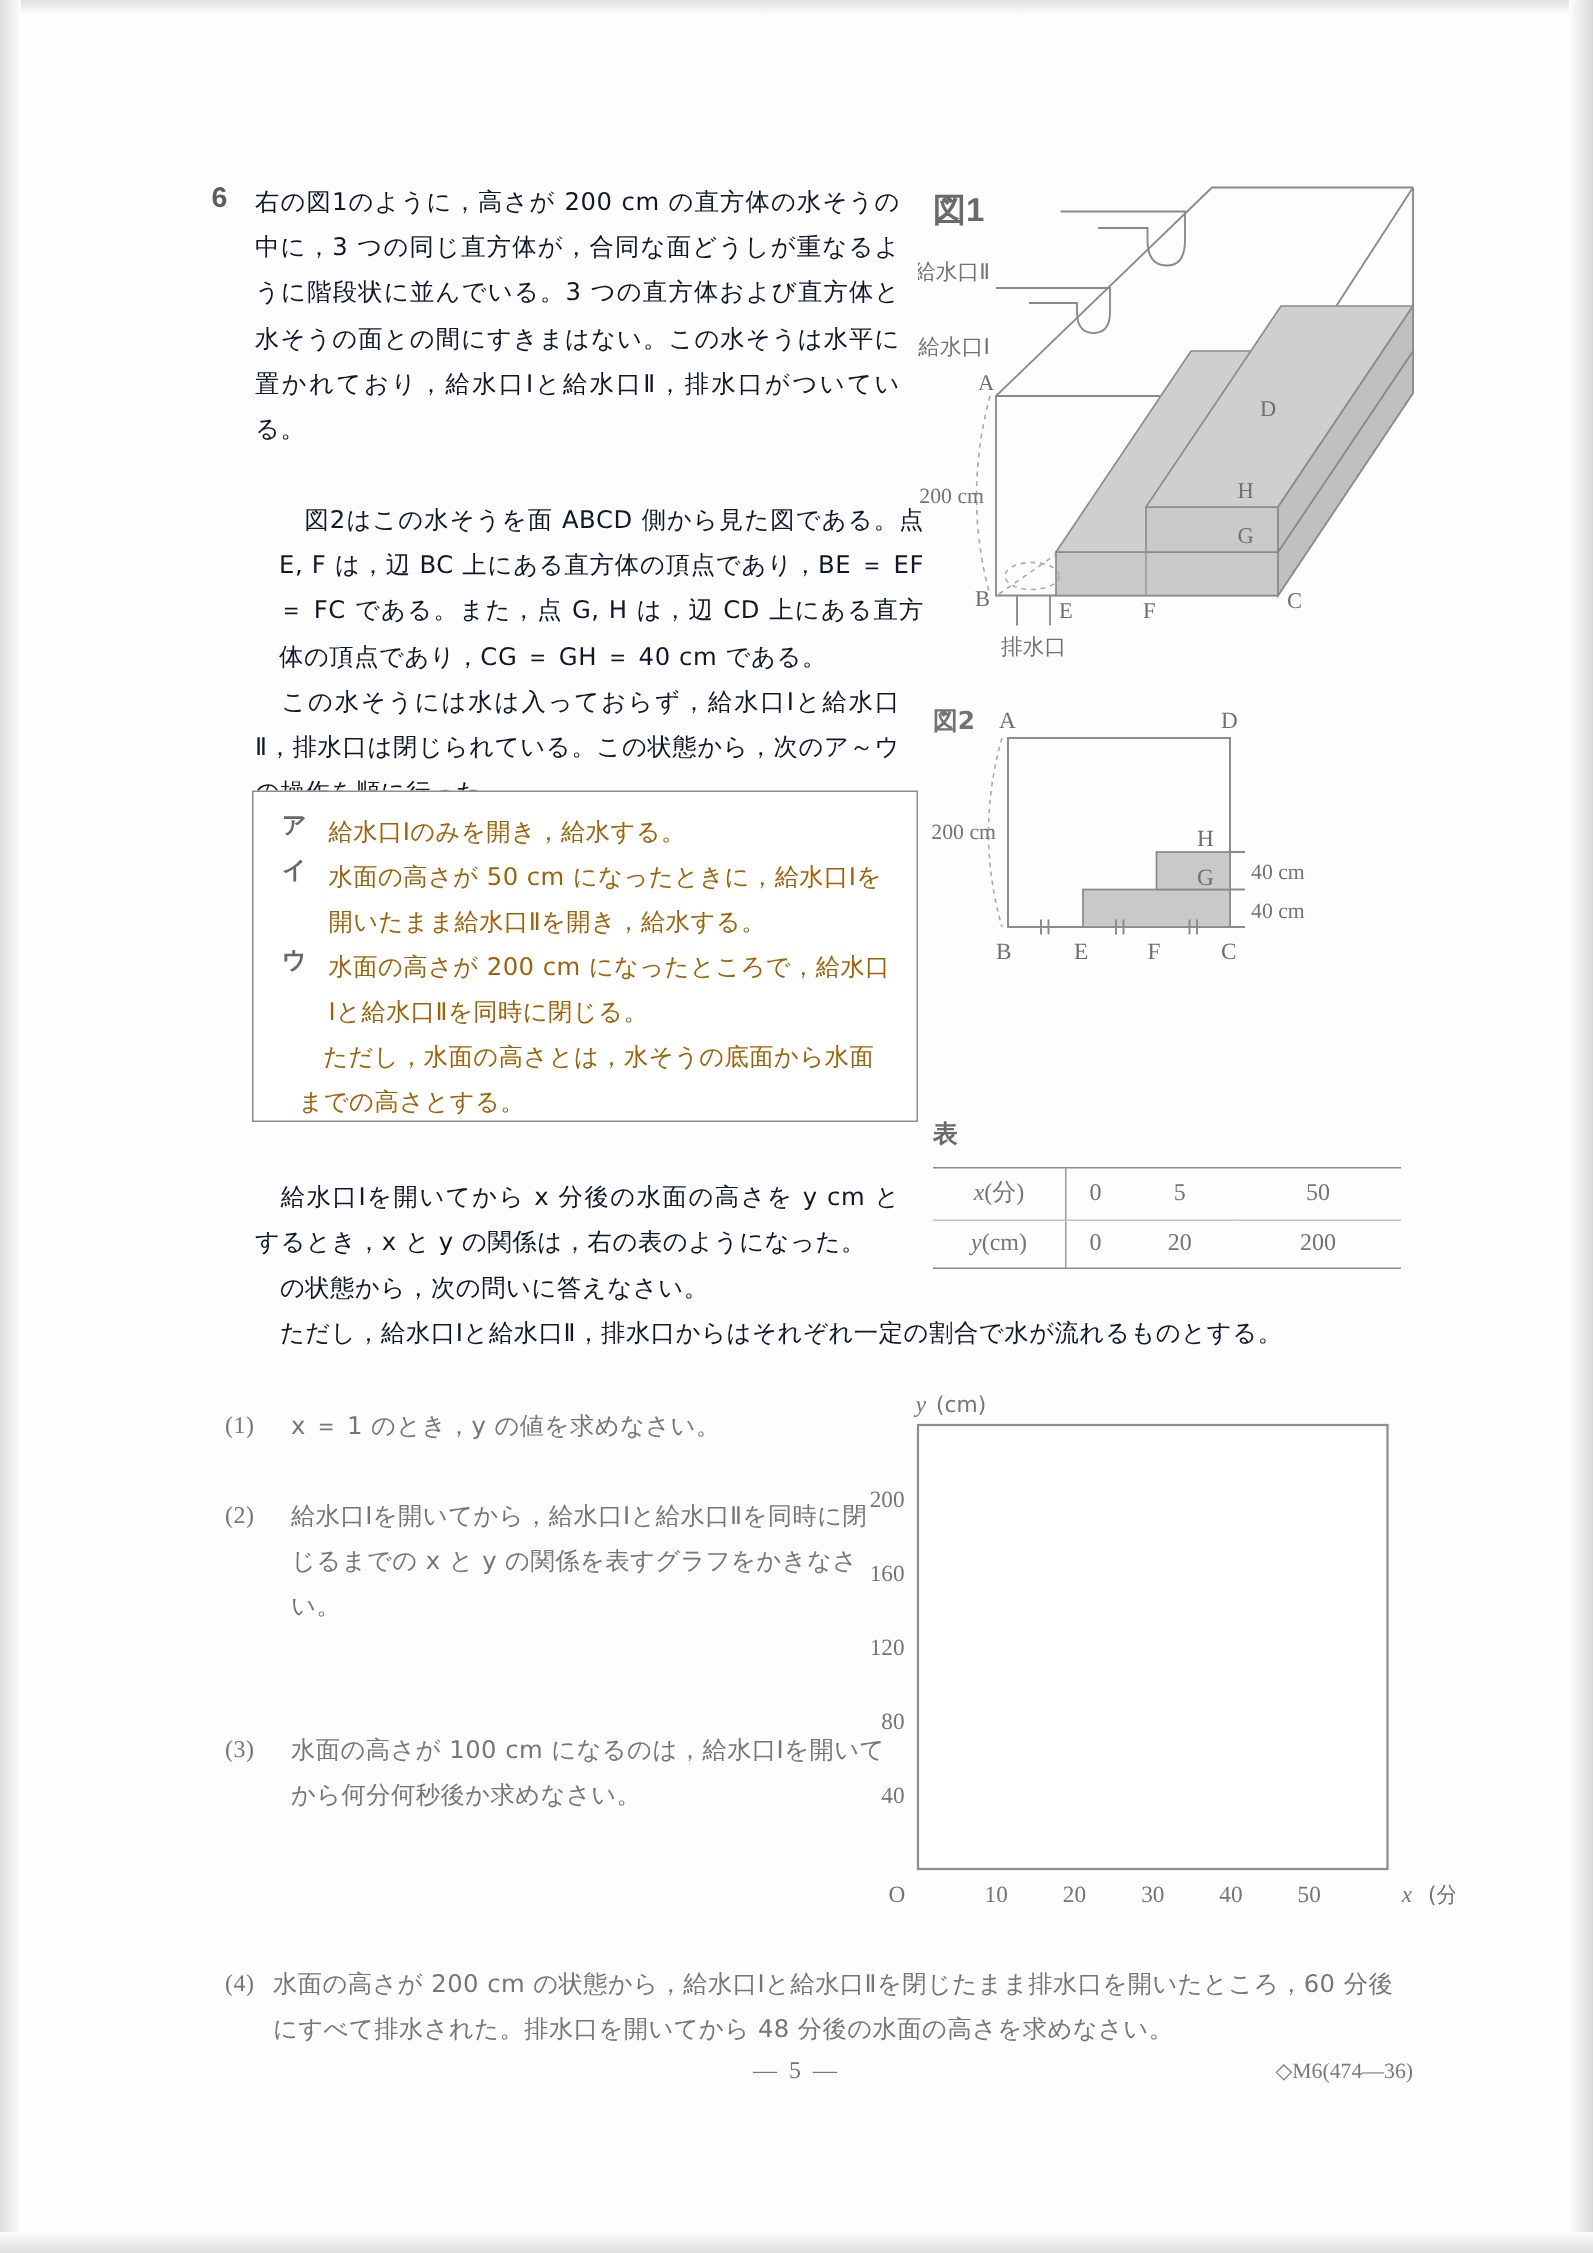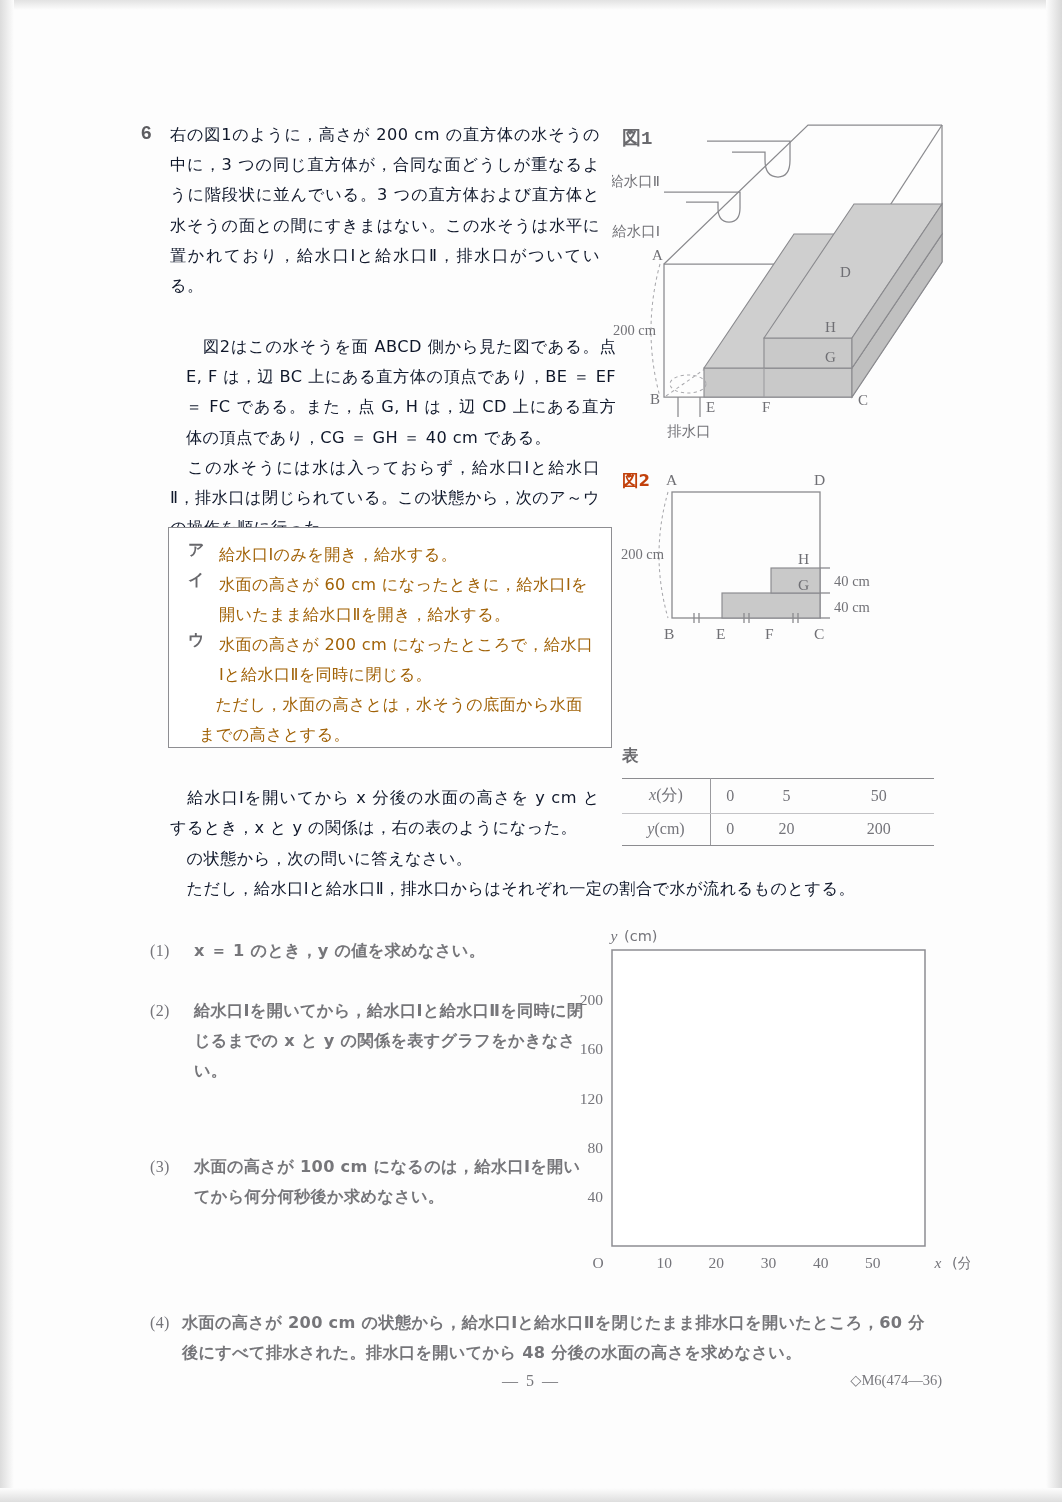--- a/index.html
+++ b/index.html
@@ -80,25 +80,25 @@
   }
   #step-a-mark { left: 19px; top: 12px; }
   #step-a-txt  { left: 50px; top: 12px; width: 380px; }
   #step-i-mark { left: 19px; top: 42px; }
   #step-i-txt  { left: 50px; top: 42px; width: 375px; }
   #step-u-mark { left: 19px; top: 102px; }
   #step-u-txt  { left: 50px; top: 102px; width: 378px; }
   #step-note   { left: 30px; top: 162px; width: 400px; }
 
   
-  #fig1-label { left: 622px; top: 125px; font-family:Liberation Mono, monospace; font-size: 19px; font-weight: 600; color:#6a6a6e;text-align:right; }
+  #fig1-label { left: 622px; top: 125px; font-family:Liberation Sans, sans-serif; font-size: 22px; font-weight: 600; color:#6a6a6e;text-align:right; }
   #fig1-svg { left: 612px; top: 112px; }
 
   
-  #fig2-label { left: 622px; top: 470px; font-family:"DejaVu Sans",sans-serif; font-size: 16.5px; font-weight: 600; color:#c2410c; }
+  #fig2-label { left: 622px; top: 470px; font-family:"DejaVu Sans",sans-serif; font-size: 16.5px; font-weight: 600; color:#737373; }
   #fig2-svg { left: 612px; top: 462px; }
 
   
   #table-label { left: 622px; top: 745px; font-family:"DejaVu Sans",sans-serif; font-size: 16.5px; font-weight: 600; color:#6a6a6e; }
   #data-table {
     left: 622px; top: 778px;
     width: 312px;
     border-collapse: collapse;
     font-family: "Liberation Serif", serif;
     font-size: 16px;
@@ -128,21 +128,21 @@
     color: #76767a;
     letter-spacing: 0.3px;
   }
   .qnum {
     position: absolute;
     left: 0; top: 0;
     font-family: "Liberation Serif", serif;
     font-size: 16px;
     color: #74747a;
   }
-  .qtext { display: block; margin-left: 44px; font-weight: bold; }
+  .qtext { display: block; margin-left: 44px; }
   #q1 { left: 150px; top: 936px; width: 440px; }
   #q2 { left: 150px; top: 996px; width: 440px; }
   #q3 { left: 150px; top: 1152px; width: 440px; }
   #q4 { left: 150px; top: 1308px; width: 790px; }
   #q4 .qtext { margin-left: 32px; }
 
   
   #graph-wrap { left: 570px; top: 928px; }
 
   
@@ -178,21 +178,21 @@
   <div class="para" id="para-2">　図2はこの水そうを面 ABCD 側から見た図である。点 E, F は，辺 BC 上にある直方体の頂点であり，BE ＝ EF ＝ FC である。また，点 G, H は，辺 CD 上にある直方体の頂点であり，CG ＝ GH ＝ 40 cm である。</div>
   <div class="para" id="para-3">　この水そうには水は入っておらず，給水口Ⅰと給水口Ⅱ，排水口は閉じられている。この状態から，次のア～ウの操作を順に行った。</div>
   <div class="para" id="para-4">　給水口Ⅰを開いてから x 分後の水面の高さを y cm とするとき，x と y の関係は，右の表のようになった。</div>
   <div class="para" id="para-5">　の状態から，次の問いに答えなさい。</div>
   <div class="para" id="para-6">　ただし，給水口Ⅰと給水口Ⅱ，排水口からはそれぞれ一定の割合で水が流れるものとする。</div>
 
   <div class="abs" id="steps-box">
     <div class="step-mark" id="step-a-mark">ア</div>
     <div class="step-row" id="step-a-txt">給水口Ⅰのみを開き，給水する。</div>
     <div class="step-mark" id="step-i-mark">イ</div>
-    <div class="step-row" id="step-i-txt">水面の高さが 60 cm になったときに，給水口Ⅰを開いたまま給水口Ⅱを開き，給水する。</div>
+    <div class="step-row" id="step-i-txt">水面の高さが 50 cm になったときに，給水口Ⅰを開いたまま給水口Ⅱを開き，給水する。</div>
     <div class="step-mark" id="step-u-mark">ウ</div>
     <div class="step-row" id="step-u-txt">水面の高さが 200 cm になったところで，給水口Ⅰと給水口Ⅱを同時に閉じる。</div>
     <div class="step-row" id="step-note">　ただし，水面の高さとは，水そうの底面から水面までの高さとする。</div>
   </div>
 
   <div class="abs" id="fig1-label">図1</div>
   <svg class="abs" id="fig1-svg" width="340" height="330" viewBox="0 0 340 330">
     <defs>
       <style>
         .ln  { stroke:#8a8a8e; stroke-width:1.25; fill:none; }

